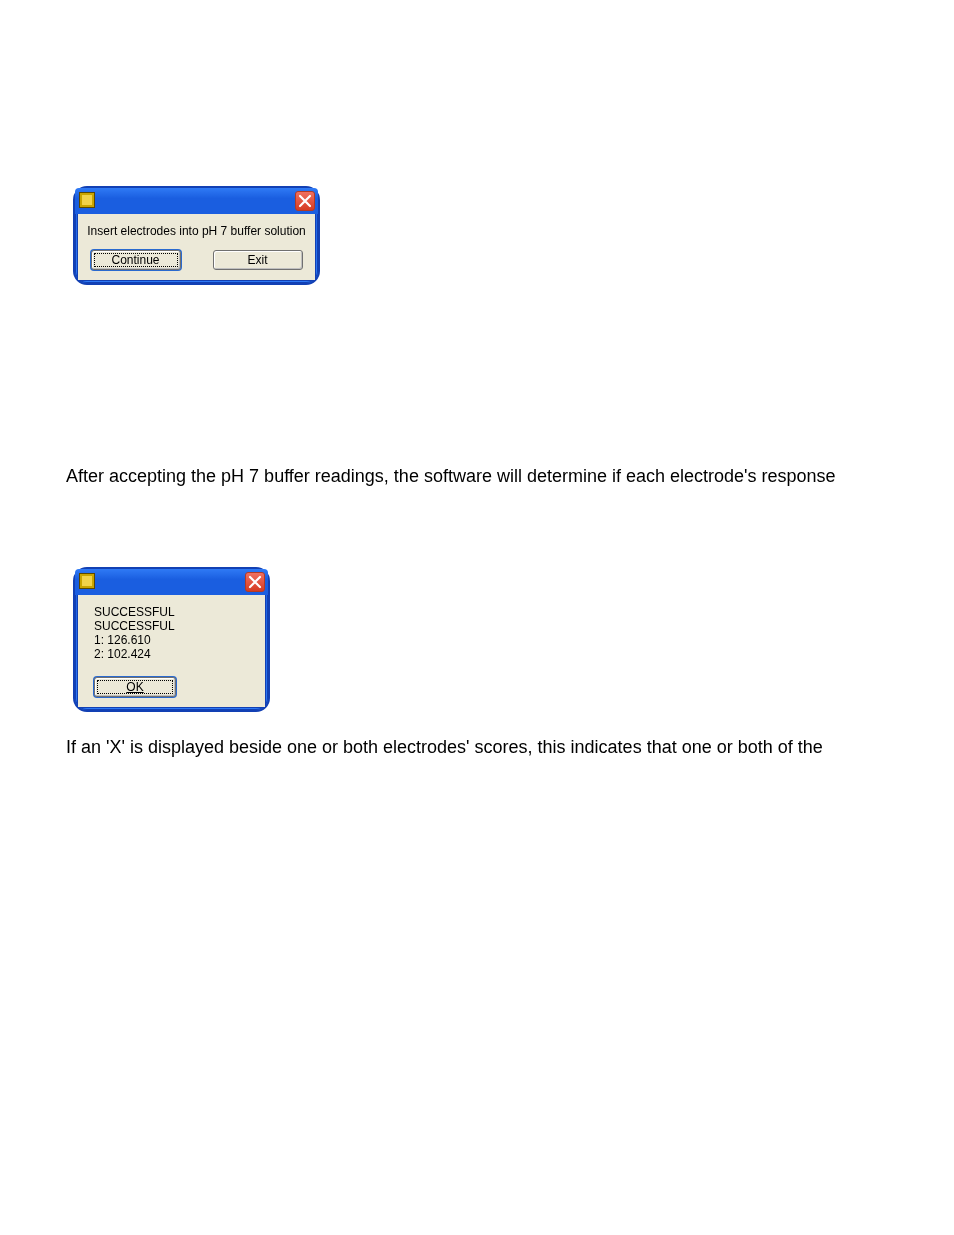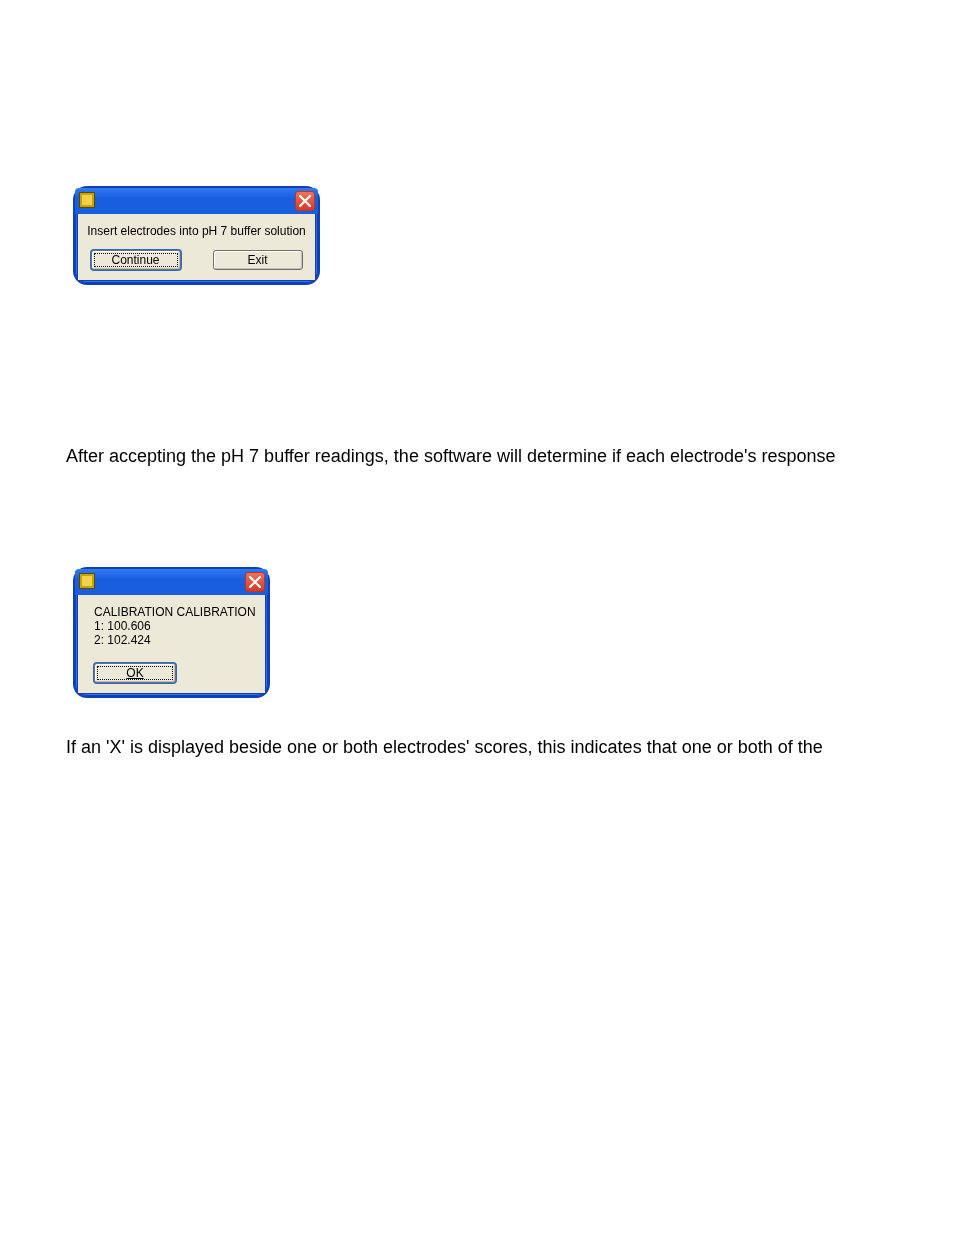--- a/index.html
+++ b/index.html
@@ -133,34 +133,34 @@
     </div>
     <div class="xp-body">
       <div class="xp-msg">Insert electrodes into pH 7 buffer solution</div>
       <div class="xp-btnrow">
         <span class="xp-button focused">Continue</span>
         <span class="xp-button">Exit</span>
       </div>
     </div>
   </div>
 
-  <div class="paragraph" style="left:66px; top:445px; width:840px;">After accepting the pH 7 buffer readings, the software will determine if each electrode's response</div>
+  <div class="paragraph" style="left:66px; top:465px; width:840px;">After accepting the pH 7 buffer readings, the software will determine if each electrode's response</div>
 
   <div class="xp-dialog" style="left:73px; top:567px; width:197px;">
     <div class="xp-title">
       <div class="xp-icon"></div>
       <div class="xp-close">
         <svg viewBox="0 0 14 14">
           <path d="M2 2 L12 12 M12 2 L2 12" stroke="#fff" stroke-width="2.2" stroke-linecap="round"></path>
         </svg>
       </div>
     </div>
     <div class="xp-body left">
-      <div>CALIBRATION CALIBRATION</div>
-      <div>1: 100.606</div>
+      <div>SUCCESSFUL SUCCESSFUL</div>
+      <div>1: 126.610</div>
       <div>2: 102.424</div>
       <div class="xp-btnrow" style="justify-content:flex-start; margin-top:16px;text-decoration:underline;">
         <span class="xp-button focused" style="min-width:56px;">OK</span>
       </div>
     </div>
   </div>
 
   <div class="paragraph" style="left:66px; top:736px; width:840px;">If an 'X' is displayed beside one or both electrodes' scores, this indicates that one or both of the</div>
 
 

